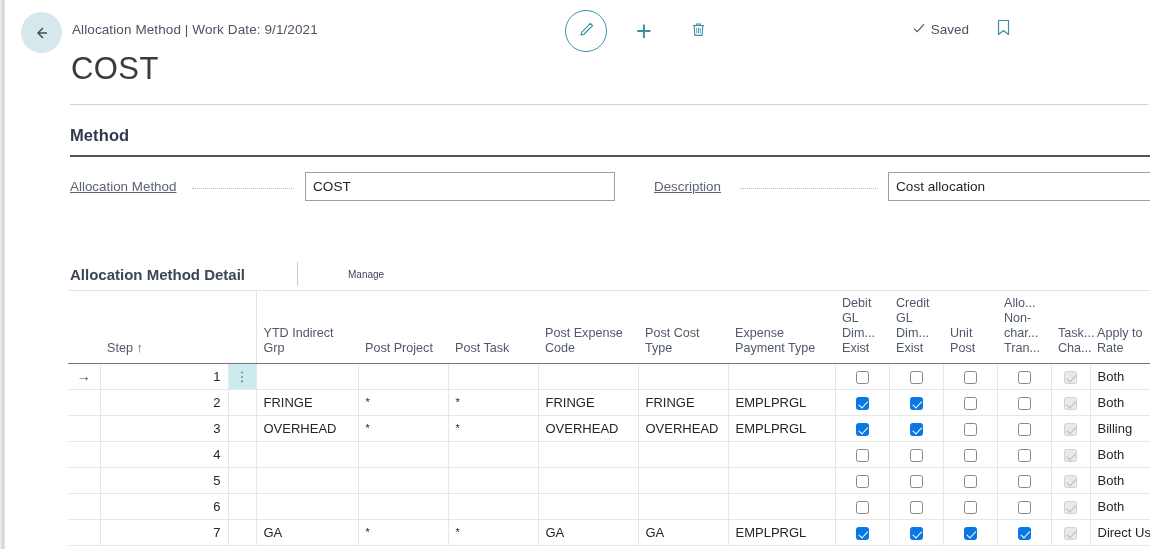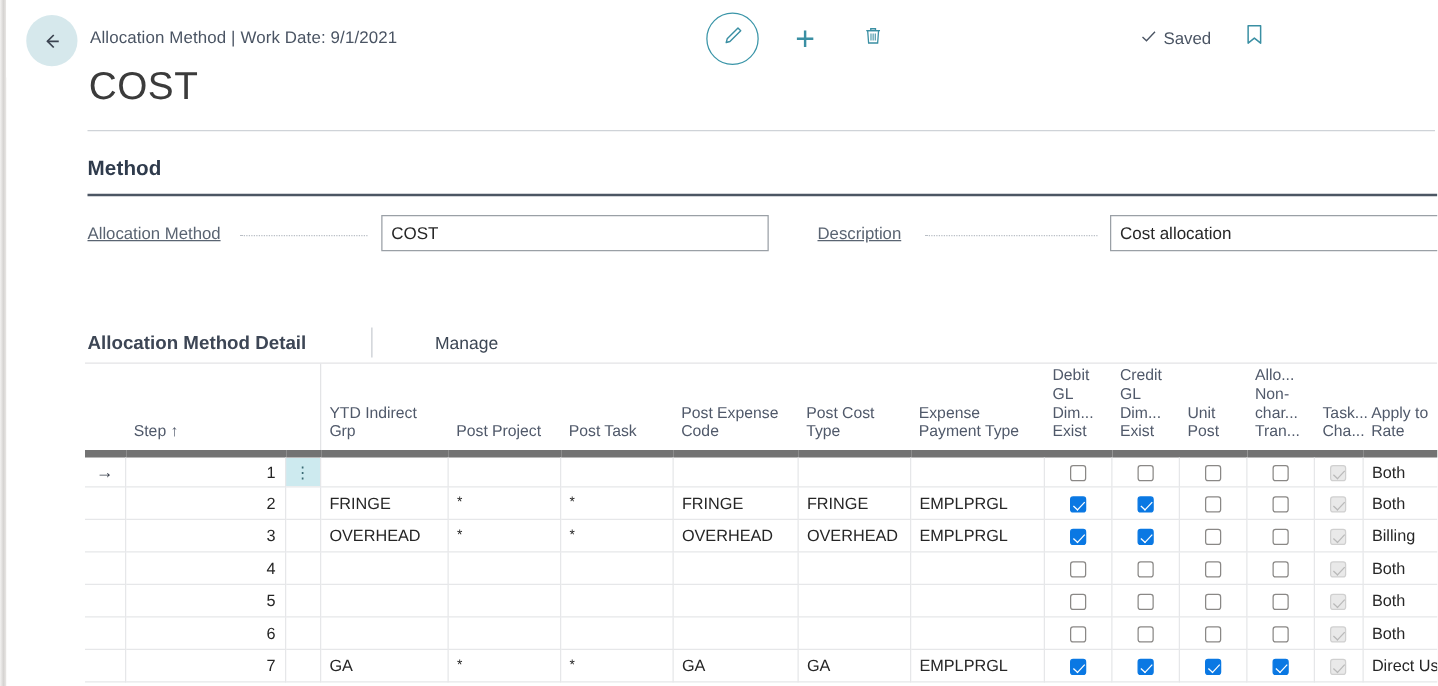--- a/index.html
+++ b/index.html
@@ -134,21 +134,21 @@
     display: flex; align-items: center; gap: 28px;
   }
   .detail-title {
     font-size: 15px; font-weight: 600; color: #3d4655;
   }
   .detail-sep {
     width: 1px; height: 24px; background: #c8ccd1;
     margin: 0 22px 0 24px;
   }
   .detail-manage {
-    font-size: 14px; color: #3c4654; cursor: pointer;
+    font-size: 10px; color: #3c4654; cursor: pointer;
   }
 
   
   .grid {
     position: absolute; left: 68px; top: 290px;
     width: 1082px;
     border-top: 1px solid #e3e4e6;
   }
   table.g {
     border-collapse: collapse;
@@ -156,21 +156,21 @@
     width: 1082px;
     font-size: 12.8px;
   }
   table.g th {
     vertical-align: bottom;
     font-weight: 400;
     color: #50596a;
     text-align: left;
     padding: 0 7px 7px 7px;
     height: 72px;
-    border-bottom: 6px solid #737373;
+    border-bottom: 1px solid #737373;
     line-height: 15px;
     font-size: 12.6px;
   }
   table.g th.num { text-align: left; }
   table.g th.sep-left { border-left: 1px solid #e3e4e6; }
 
   table.g td {
     height: 26px;
     padding: 0 7px;
     border-bottom: 1px solid #e6e7e9;

